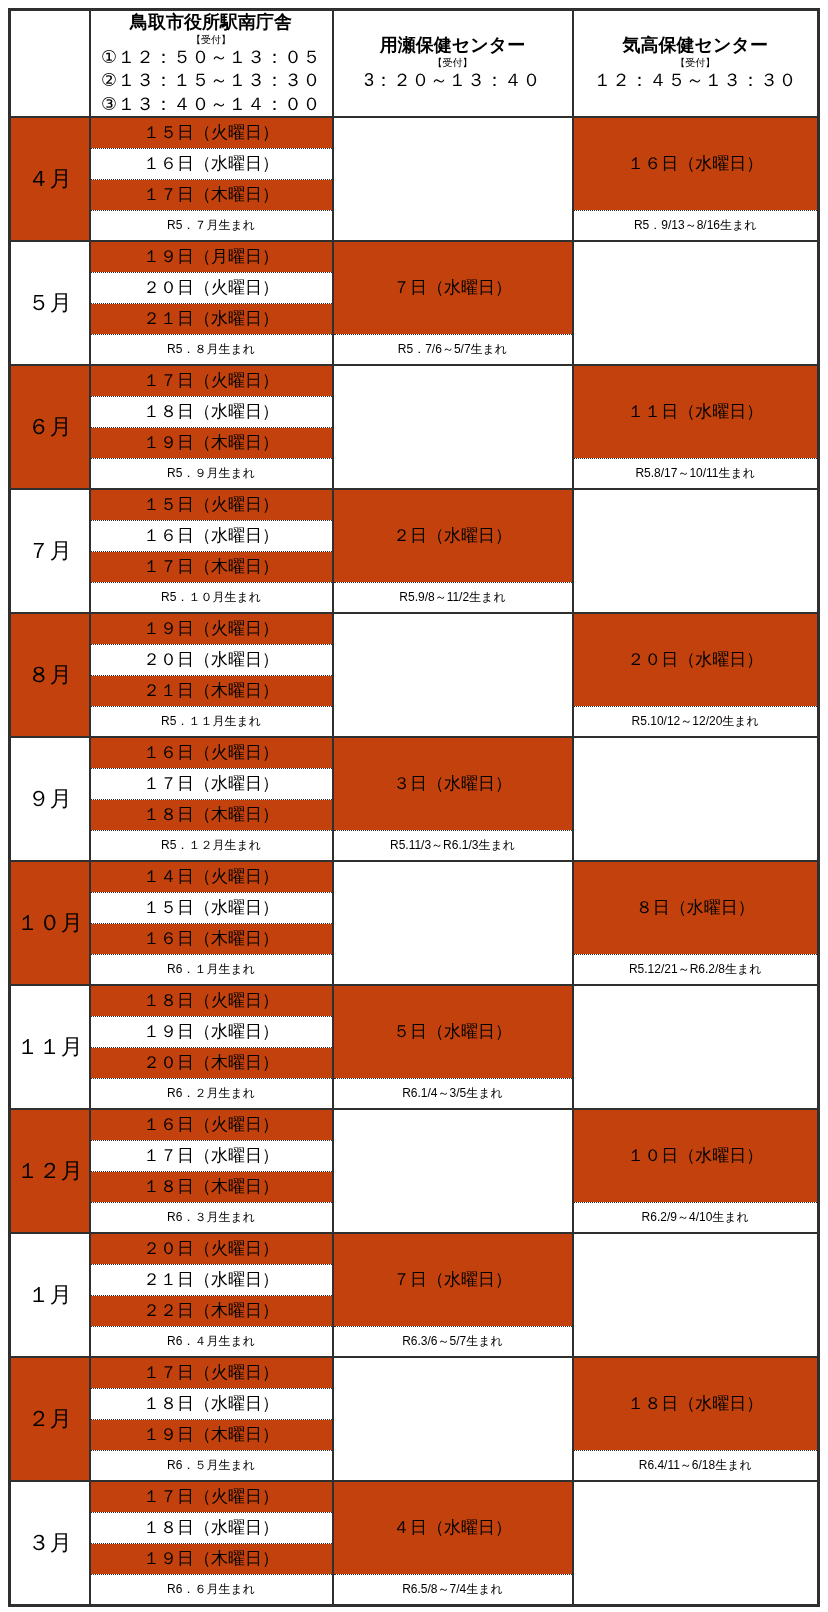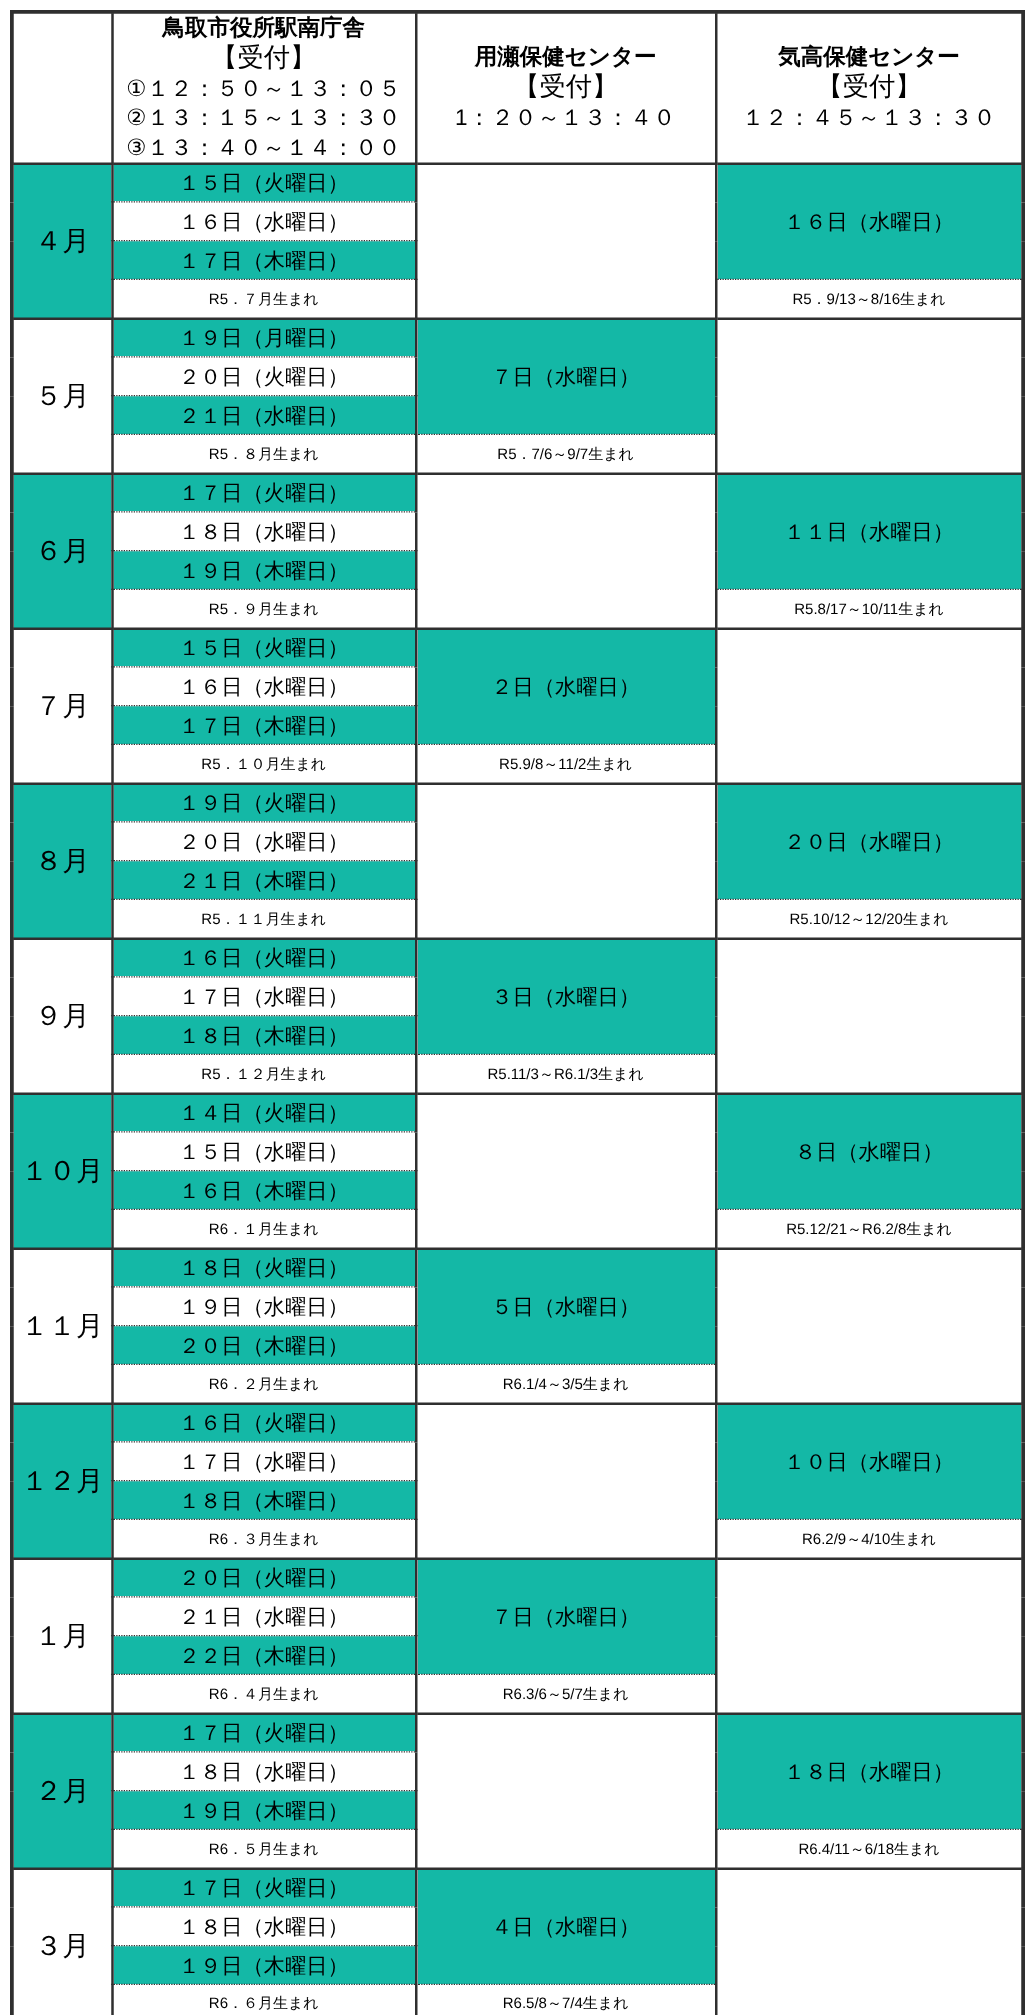--- a/index.html
+++ b/index.html
@@ -21,26 +21,26 @@
     text-align: center;
     vertical-align: middle;
     padding: 0;
     font-size: 17px;
     white-space: nowrap;
     overflow: hidden;
   }
   thead tr { height: 100px; }
   tbody tr { height: 31px; }
 
-  .peach { background: #14b8a6; }
+  .peach { background: #c2410c; }
   .db { border-bottom: 1px dotted #2f2f2f; }
   .dt { border-top: 1px dotted #2f2f2f; }
 
   .venue-title { font-weight: bold; font-size: 18px; line-height: 1.25; }
-  .reception   { font-size: 21px; line-height: 1.25; text-align: center; }
+  .reception   { font-size: 10px; line-height: 1.25; text-align: center; }
   .time        { font-size: 18px; line-height: 1.3; letter-spacing: 0.5px; }
 
   .month-cell      { font-size: 22px; }
   .date-cell       { font-size: 17px; }
   .venue-date-cell { font-size: 17px; }
   .birth-cell      { font-size: 12px; }
   .empty-cell      { background: #ffffff; }
 </style>
 </head>
 <body>
@@ -58,21 +58,21 @@
       <td>
         <div class="venue-title">鳥取市役所駅南庁舎</div>
         <div class="reception">【受付】</div>
         <div class="time">①１２：５０～１３：０５</div>
         <div class="time">②１３：１５～１３：３０</div>
         <div class="time">③１３：４０～１４：００</div>
       </td>
       <td>
         <div class="venue-title">用瀬保健センター</div>
         <div class="reception">【受付】</div>
-        <div class="time">1：２０～１３：４０</div>
+        <div class="time">3：２０～１３：４０</div>
       </td>
       <td>
         <div class="venue-title">気高保健センター</div>
         <div class="reception">【受付】</div>
         <div class="time">１２：４５～１３：３０</div>
       </td>
     </tr>
   </thead>
   <tbody id="months-tbody">
       <tr>
@@ -98,21 +98,21 @@
         <td class="empty-cell" rowspan="4"></td>
       </tr>
       <tr>
         <td class="date-cell dt db">２０日（火曜日）</td>
       </tr>
       <tr>
         <td class="date-cell peach dt db">２１日（水曜日）</td>
       </tr>
       <tr>
         <td class="birth-cell dt">R5．８月生まれ</td>
-        <td class="birth-cell dt">R5．7/6～9/7生まれ</td>
+        <td class="birth-cell dt">R5．7/6～5/7生まれ</td>
       </tr>
       <tr>
         <td class="month-cell peach" rowspan="4">６月</td>
         <td class="date-cell peach db">１７日（火曜日）</td>
         <td class="empty-cell" rowspan="4"></td>
         <td class="venue-date-cell peach db" rowspan="3">１１日（水曜日）</td>
       </tr>
       <tr>
         <td class="date-cell dt db">１８日（水曜日）</td>
       </tr>

